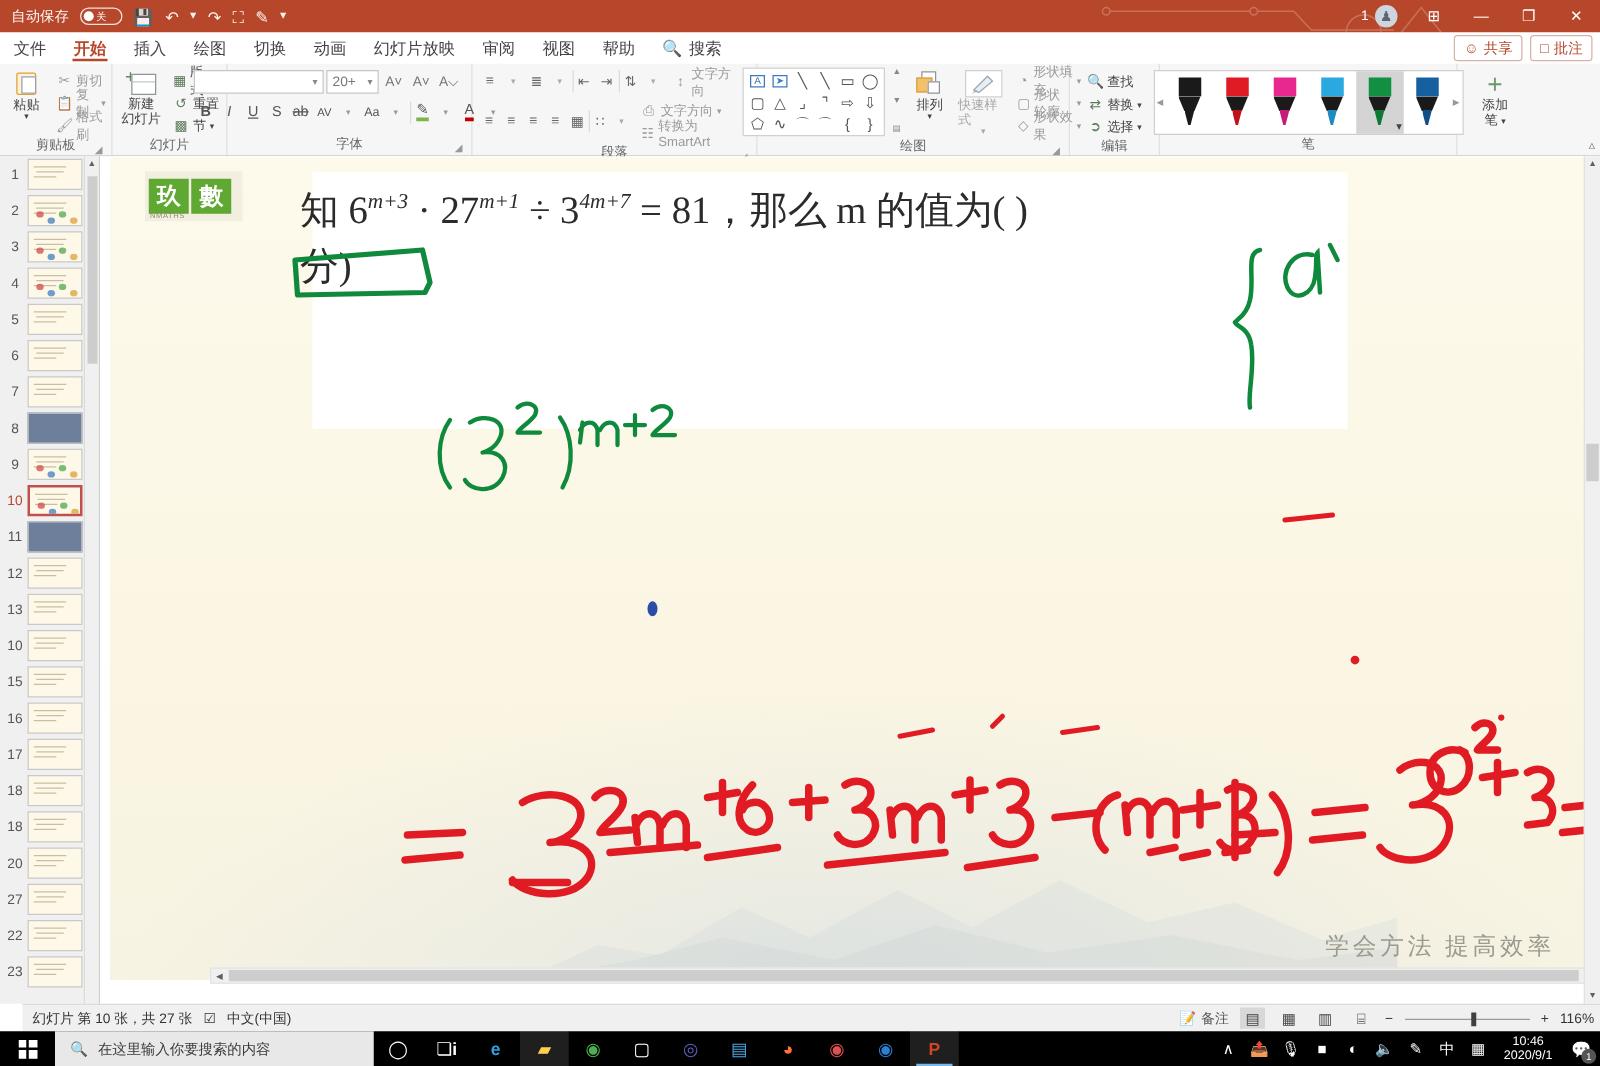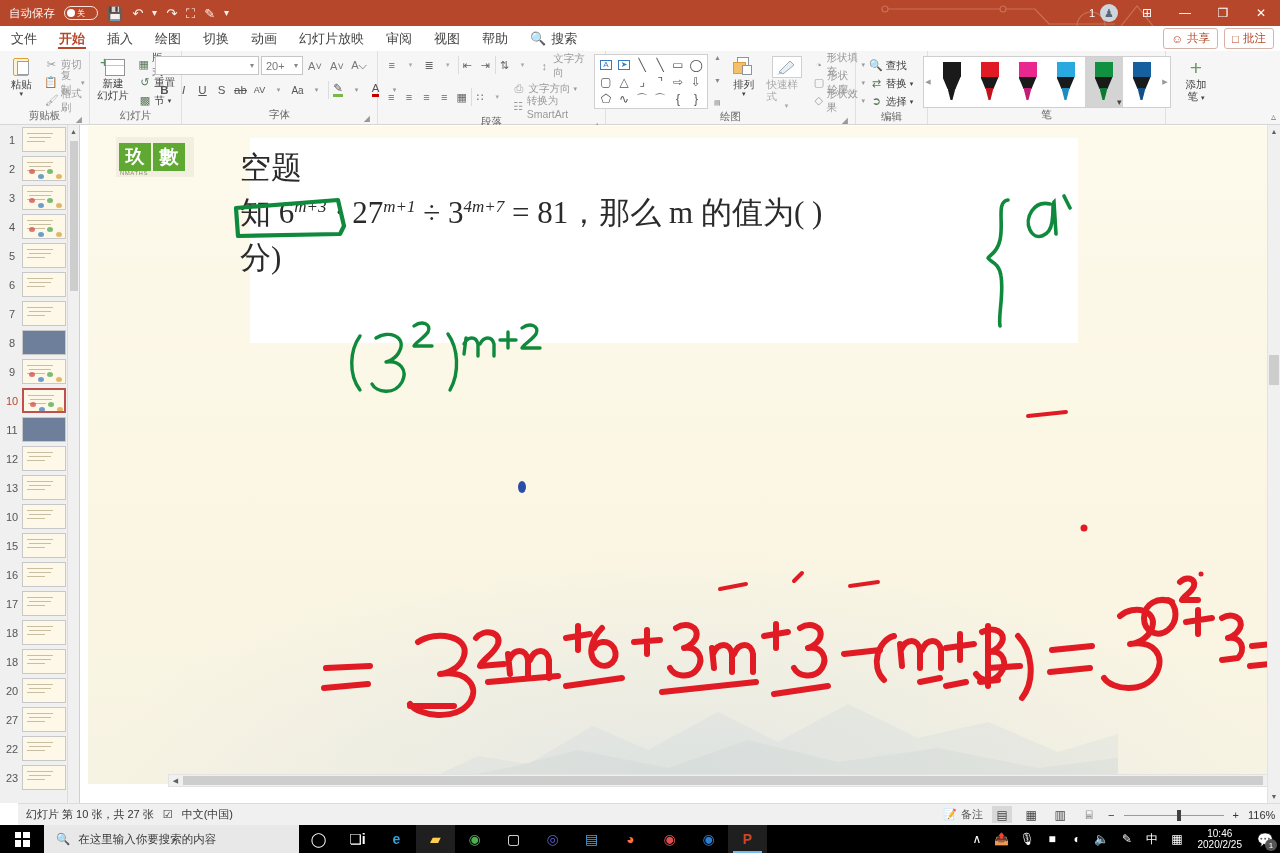--- a/index.html
+++ b/index.html
@@ -1054,21 +1054,20 @@
       </svg>
 
       <div class="logo">
         <span class="lg1">玖</span>
         <span class="lg2">數</span>
         <span class="logo-sub">NMATHS</span>
       </div>
 
       <div class="qbox">
         <div class="qtext">
-          <span class="ln">空题</span>
           <span class="ln"><span>知 6</span><sup>m+3</sup><span> · 27</span><sup>m+1</sup><span> ÷ 3</span><sup>4m+7</sup><span> = 81，那么 m 的值为(    )</span></span>
           <span class="ln">分)</span>
         </div>
       </div>
 
       <svg class="ink" viewBox="0 0 1184 658">
         <g stroke="#0f8a3c" stroke-width="4.2" fill="none" stroke-linecap="round" stroke-linejoin="round">
           <path d="M148,82 L250,74 L256,100 L252,108 L150,110 L148,82 Z"></path>
         </g>
         <g stroke="#0f8a3c" stroke-width="3.6" fill="none" stroke-linecap="round">
@@ -1133,20 +1132,21 @@
           <path d="M1084,476 C1070,470 1056,478 1056,492 C1056,506 1070,512 1080,504 C1090,496 1090,480 1080,474 Z"></path>
           <path d="M1092,456 C1098,450 1108,452 1106,460 C1104,466 1096,470 1094,474 L1110,474"></path>
           <path d="M1098,496 L1124,492 M1110,484 L1110,508"></path>
           <path d="M1134,492 C1144,486 1156,492 1152,502 C1148,510 1140,512 1140,512 C1154,510 1158,524 1150,532 L1134,534"></path>
           <path d="M1164,520 L1202,516 M1162,540 L1200,536"></path>
           <path d="M1216,486 C1230,476 1254,482 1248,498 C1244,510 1230,514 1226,514 C1248,510 1260,526 1250,542 C1240,558 1212,556 1204,546"></path>
           <path d="M1274,452 L1270,490 M1258,486 L1292,482 M1282,462 L1280,502"></path>
         </g>
       </svg>
 
+      <div class="watermark">学会方法 提高效率</div>
     </div>
 
     <div class="hscroll">
       <span class="ar" style="left:0">◀</span>
       <div class="hthumb"></div>
       <span class="ar" style="right:0">▶</span>
     </div>
   </div>
 
   <div class="vscroll">
@@ -1237,21 +1237,21 @@
       <span class="trayi">📤</span>
       <span class="trayi">🎙</span>
       <span class="trayi">■</span>
       <span class="trayi">◐</span>
       <span class="trayi">🔈</span>
       <span class="trayi">✎</span>
       <span class="trayi">中</span>
       <span class="trayi">▦</span>
       <span class="clock">
         <span>10:46</span>
-        <span>2020/2/25</span>
+        <span>2020/9/1</span>
       </span>
       <span class="notif">💬
         <span class="badge">1</span>
       </span>
     </div>
   </div>
 
 </div>
 
 </body></html>

